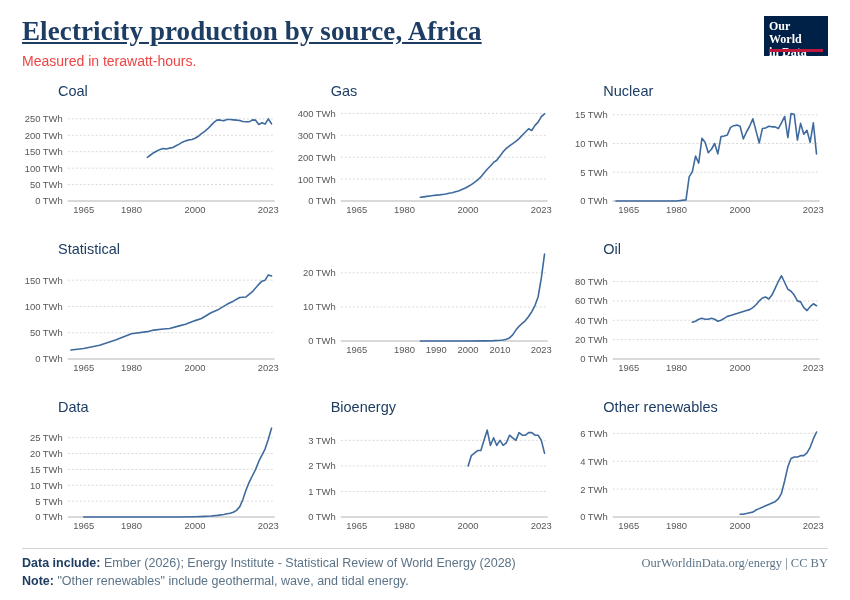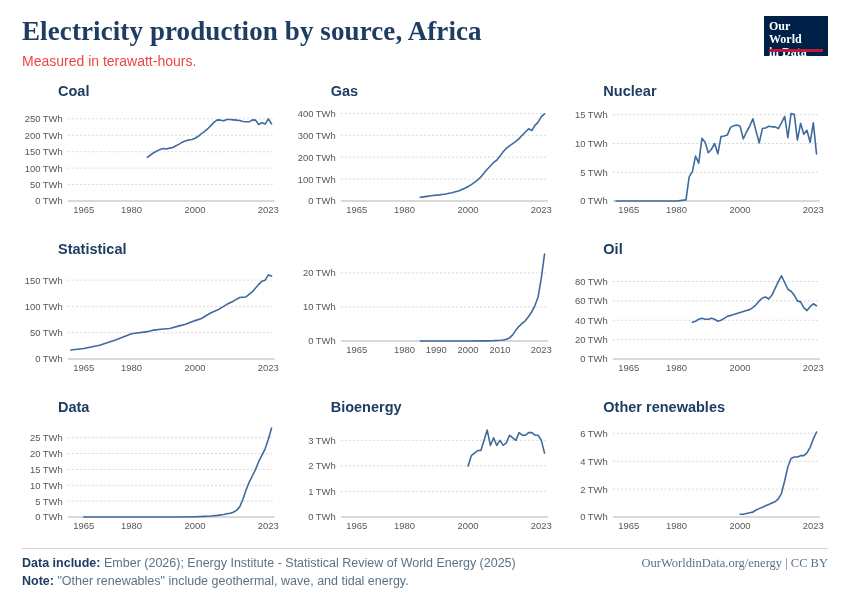--- a/index.html
+++ b/index.html
@@ -24,20 +24,21 @@
   .header {
     position: relative;
   }
   .title {
     font-family: "Liberation Serif", serif;
     font-size: 27px;
     font-weight: 700;
     color: #1d3d63;
     margin: 0;
     letter-spacing: 0.1px;
+    text-decoration: underline;
   }
   .subtitle {
     font-size: 14px;
     color: #ef4444;
     margin: 6px 0 0 0;
   }
   .owid-logo {
     position: absolute;
     top: 0px;
     right: 0px;
@@ -66,21 +67,21 @@
     grid-template-columns: repeat(3, 1fr);
     grid-template-rows: repeat(3, 152px);
     column-gap: 12px;
     row-gap: 6px;
   }
   .panel {
     position: relative;
   }
   .panel-title {
     font-size: 14.5px;
-    font-weight: 700;
+    font-weight: 400;
     color: #1d3d63;
     margin: 0 0 2px 36px;
   }
   .plot-wrap {
     position: relative;
     height: 118px;
   }
   svg.plot {
     display: block;
     width: 100%;
@@ -347,21 +348,21 @@
             <path d="M174.00 97.21 L177.20 97.21 L180.40 96.52 L183.60 95.82 L186.80 95.12 L190.00 93.03 L193.20 91.64 L196.40 90.24 L199.60 88.85 L202.80 87.45 L206.00 86.06 L209.20 84.67 L212.40 81.88 L215.60 76.30 L218.80 63.76 L222.00 49.82 L225.20 41.45 L228.40 40.06 L231.60 40.06 L234.80 38.67 L238.00 38.67 L241.20 35.88 L244.40 30.30 L247.60 21.94 L250.80 14.97" class="series"></path>
           </svg>
         </div>
       </div>
     </div>
 
   <div class="footer">
     <div class="footer-row">
       <div>
         <b>Data include:</b>
-        <span>Ember (2026); Energy Institute - Statistical Review of World Energy (2025)</span>
+        <span>Ember (2026); Energy Institute - Statistical Review of World Energy (2028)</span>
       </div>
       <div class="footer-right">OurWorldinData.org/energy | CC BY</div>
     </div>
     <div class="footer-note">
       <b>Note:</b>
       <span>"Other renewables" include geothermal, wave, and tidal energy.</span>
     </div>
   </div>
 
 </div>

